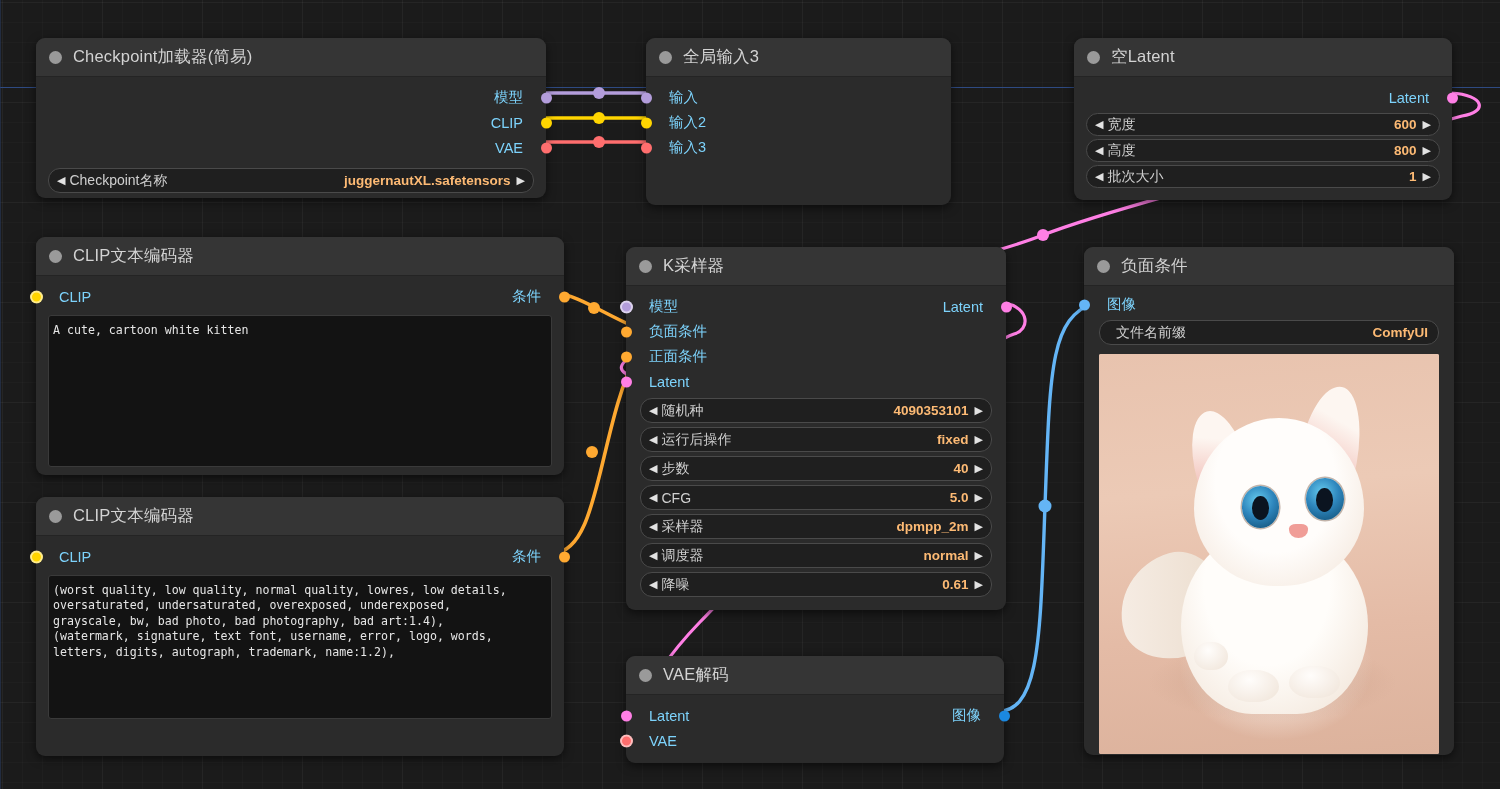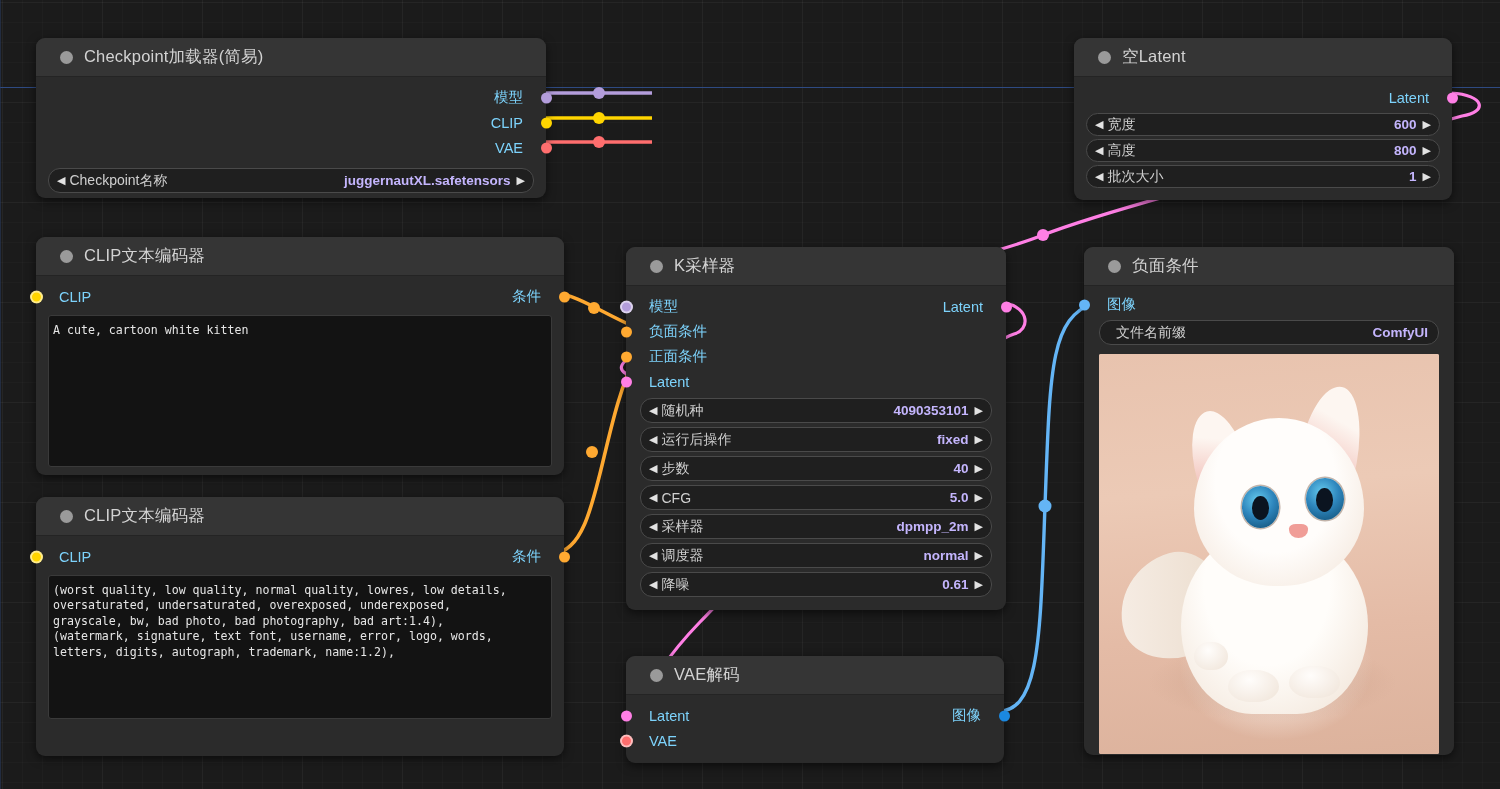--- a/index.html
+++ b/index.html
@@ -38,21 +38,21 @@
   .node {
     position: absolute;
     background: #2b2b2b;
     border-radius: 9px;
     box-shadow: 0 3px 10px rgba(0,0,0,.55);
     overflow: visible;
   }
   .node-header {
     height: 39px;
     display: flex; align-items: center;
-    padding-left: 24px;
+    padding-left: 13px;
     background: #353535;
     border-radius: 9px 9px 0 0;
     border-bottom: 1px solid #242424;
   }
   .node-dot {
     width: 13px; height: 13px; border-radius: 50%;
     background: #9a9a9a; flex: none; margin-right: 11px;
   }
   .node-title {
     color: #d3d3d3; font-size: 16.5px; letter-spacing: .2px; white-space: nowrap;
@@ -82,21 +82,21 @@
     height: 23px; margin: 3px 12px;
     background: #1f1f1f;
     border: 1px solid #4a4a4a;
     border-radius: 12px;
     display: flex; align-items: center;
     padding: 0 8px;
     color: #cfcfcf; font-size: 14px;
   }
   .widget .arrow { color: #e2e2e2; font-size: 11px; line-height: 1; }
   .widget .wname { margin-left: 4px; white-space: nowrap; }
-  .widget .wval { margin-left: auto; margin-right: 6px; color: #c4b5fd; font-weight: 600; font-size: 13.5px; white-space: nowrap; }
+  .widget .wval { margin-left: auto; margin-right: 6px; color: #fdba74; font-weight: 600; font-size: 13.5px; white-space: nowrap; }
   .widget.plain { justify-content: space-between; }
   .widget.plain .wname { margin-left: 8px; }
 
   .textbox {
     margin: 6px 12px 2px;
     background: #131313;
     border: 1px solid #3a3a3a;
     border-radius: 3px;
     color: #e6e6e6;
     font-family: "DejaVu Sans Mono", "Liberation Mono", monospace;
@@ -237,20 +237,40 @@
       </div>
       <div class="widget" style="margin-top:8px;height:25px;">
         <span class="arrow">◀</span>
         <span class="wname">Checkpoint名称</span>
         <span class="wval">juggernautXL.safetensors</span>
         <span class="arrow">▶</span>
       </div>
     </div>
   </div>
 
+  <div class="node" style="left:646px; top:38px; width:305px; height:167px;">
+    <div class="node-header">
+      <span class="node-dot"></span>
+      <span class="node-title">全局输入3</span>
+    </div>
+    <div class="node-body">
+      <div class="slot in">
+        <span class="port left" style="background:#b39ddb"></span>
+        <span class="slot-label">输入</span>
+      </div>
+      <div class="slot in">
+        <span class="port left" style="background:#ffd500"></span>
+        <span class="slot-label">输入2</span>
+      </div>
+      <div class="slot in">
+        <span class="port left" style="background:#ff6e6e"></span>
+        <span class="slot-label">输入3</span>
+      </div>
+    </div>
+  </div>
 
   <div class="node" style="left:1074px; top:38px; width:378px; height:162px;">
     <div class="node-header">
       <span class="node-dot"></span>
       <span class="node-title">空Latent</span>
     </div>
     <div class="node-body">
       <div class="slot out">
         <span class="slot-label">Latent</span>
         <span class="port right" style="background:#ff7fe5"></span>

